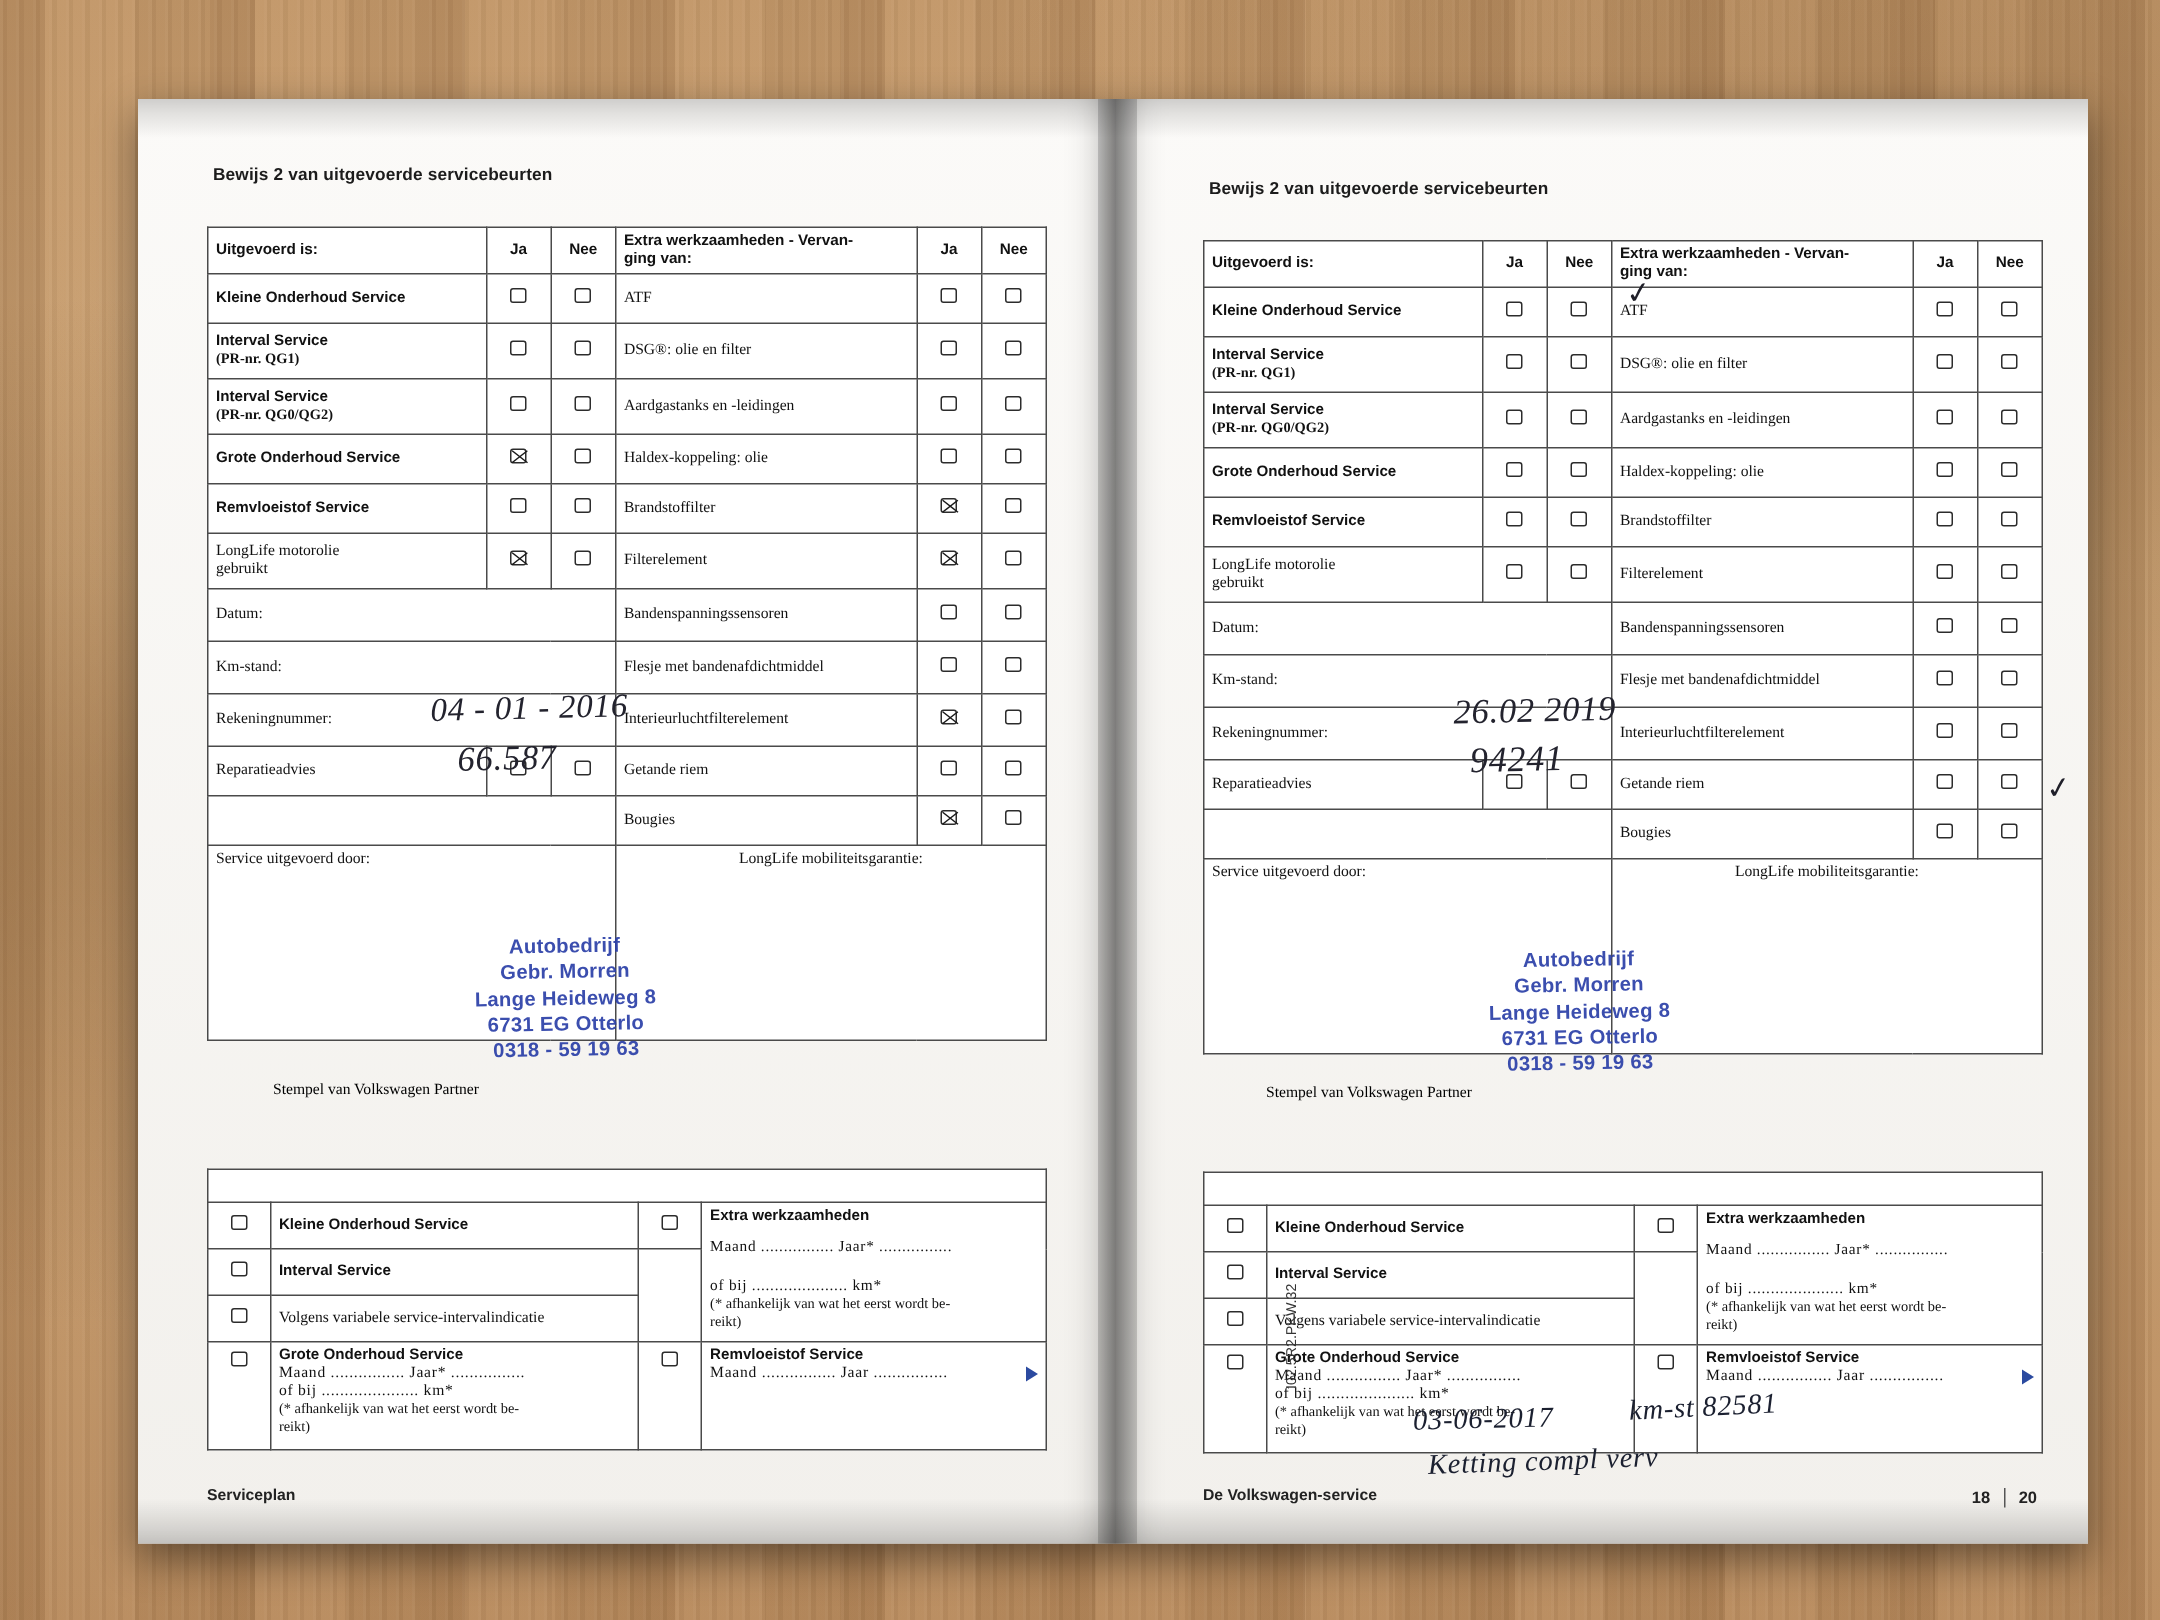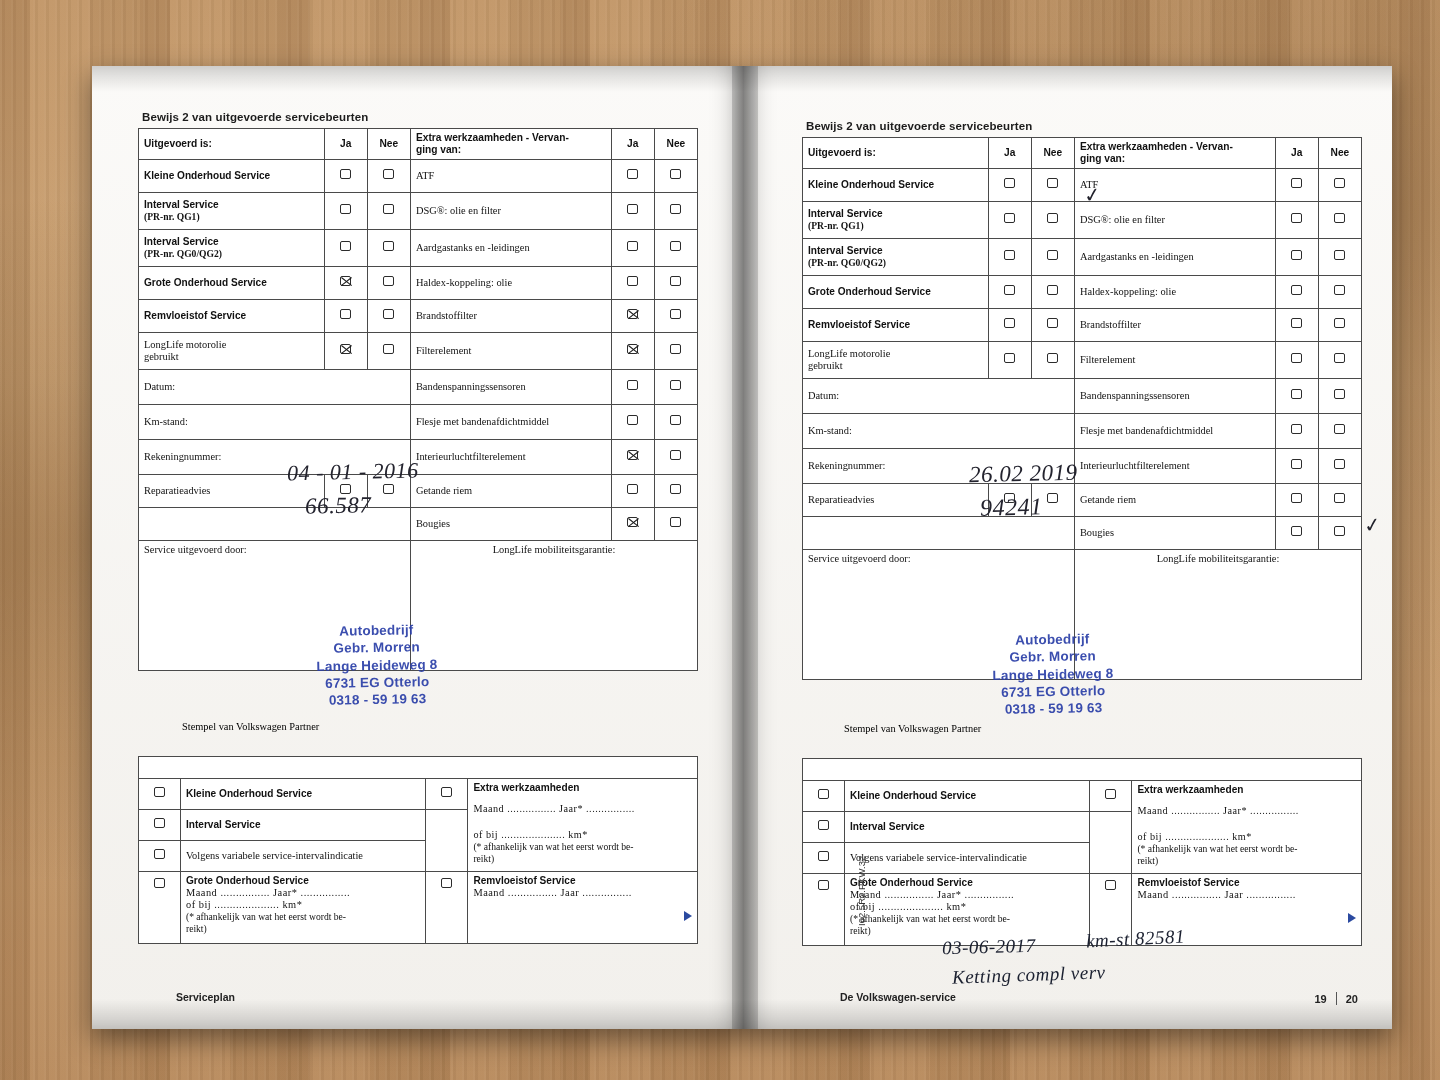--- a/index.html
+++ b/index.html
@@ -70,20 +70,21 @@
     font-size: 11.5px; font-weight:700; color:#1c1c1c;
     letter-spacing:.1px;
   }
 
   table.grid {
     position:absolute;
     border-collapse: collapse;
     font-size: 10.4px;
     color:#111;
     background:#fff;
+    margin-top:23px;
   }
   table.grid td {
     border: 0.8px solid #4a4a4a;
     padding: 3px 5px;
     vertical-align: middle;
     line-height: 1.18;
   }
   .th { font-family:"Liberation Sans", sans-serif; font-weight:700; font-size:10.2px; }
   .bold { font-family:"Liberation Sans", sans-serif; font-weight:700; font-size:10.1px; }
   .sub { font-size:9.6px;font-weight:bold; }
@@ -129,21 +130,21 @@
     line-height: 1.28;
     text-align:center;
     transform: rotate(-1deg);
     opacity:.92;
     letter-spacing:.2px;
   }
 
   .footer {
     position:absolute; bottom: 26px;
     font-family:"Liberation Sans", sans-serif;
-    font-size: 10.5px; font-weight:700; color:#222;margin-left:38px;
+    font-size: 10.5px; font-weight:700; color:#222;
   }
   .pagenums {
     position:absolute; bottom: 24px; right: 34px;
     font-family:"Liberation Sans", sans-serif;
     font-size: 11px; font-weight:700; color:#222;
     display:flex; gap:9px; align-items:center;
   }
   .pagenums .bar { width:1px; height:13px; background:#555; display:inline-block;}
 
   .spinecode{
@@ -567,20 +568,20 @@
       </table>
 
     <div class="arrow" style="left:604px; top:847px;"></div>
 
     <div class="hand ink" style="left:198px; top:870px; font-size:19px;">03-06-2017</div>
     <div class="hand ink" style="left:342px; top:862px; font-size:19px; transform:rotate(-3deg);">km-st 82581</div>
     <div class="hand ink" style="left:208px; top:898px; font-size:19px; transform:rotate(-2deg);">Ketting compl verv</div>
 
     <div class="footer" style="left:58px;">De Volkswagen-service</div>
     <div class="pagenums">
-      <span>19</span>
+      <span>18</span>
       <span class="bar"></span>
       <span>20</span>
     </div>
   </div>
 
   <div class="spinecode">I02.5R2.PKW.32</div>
 </div>
 
 </body></html>

